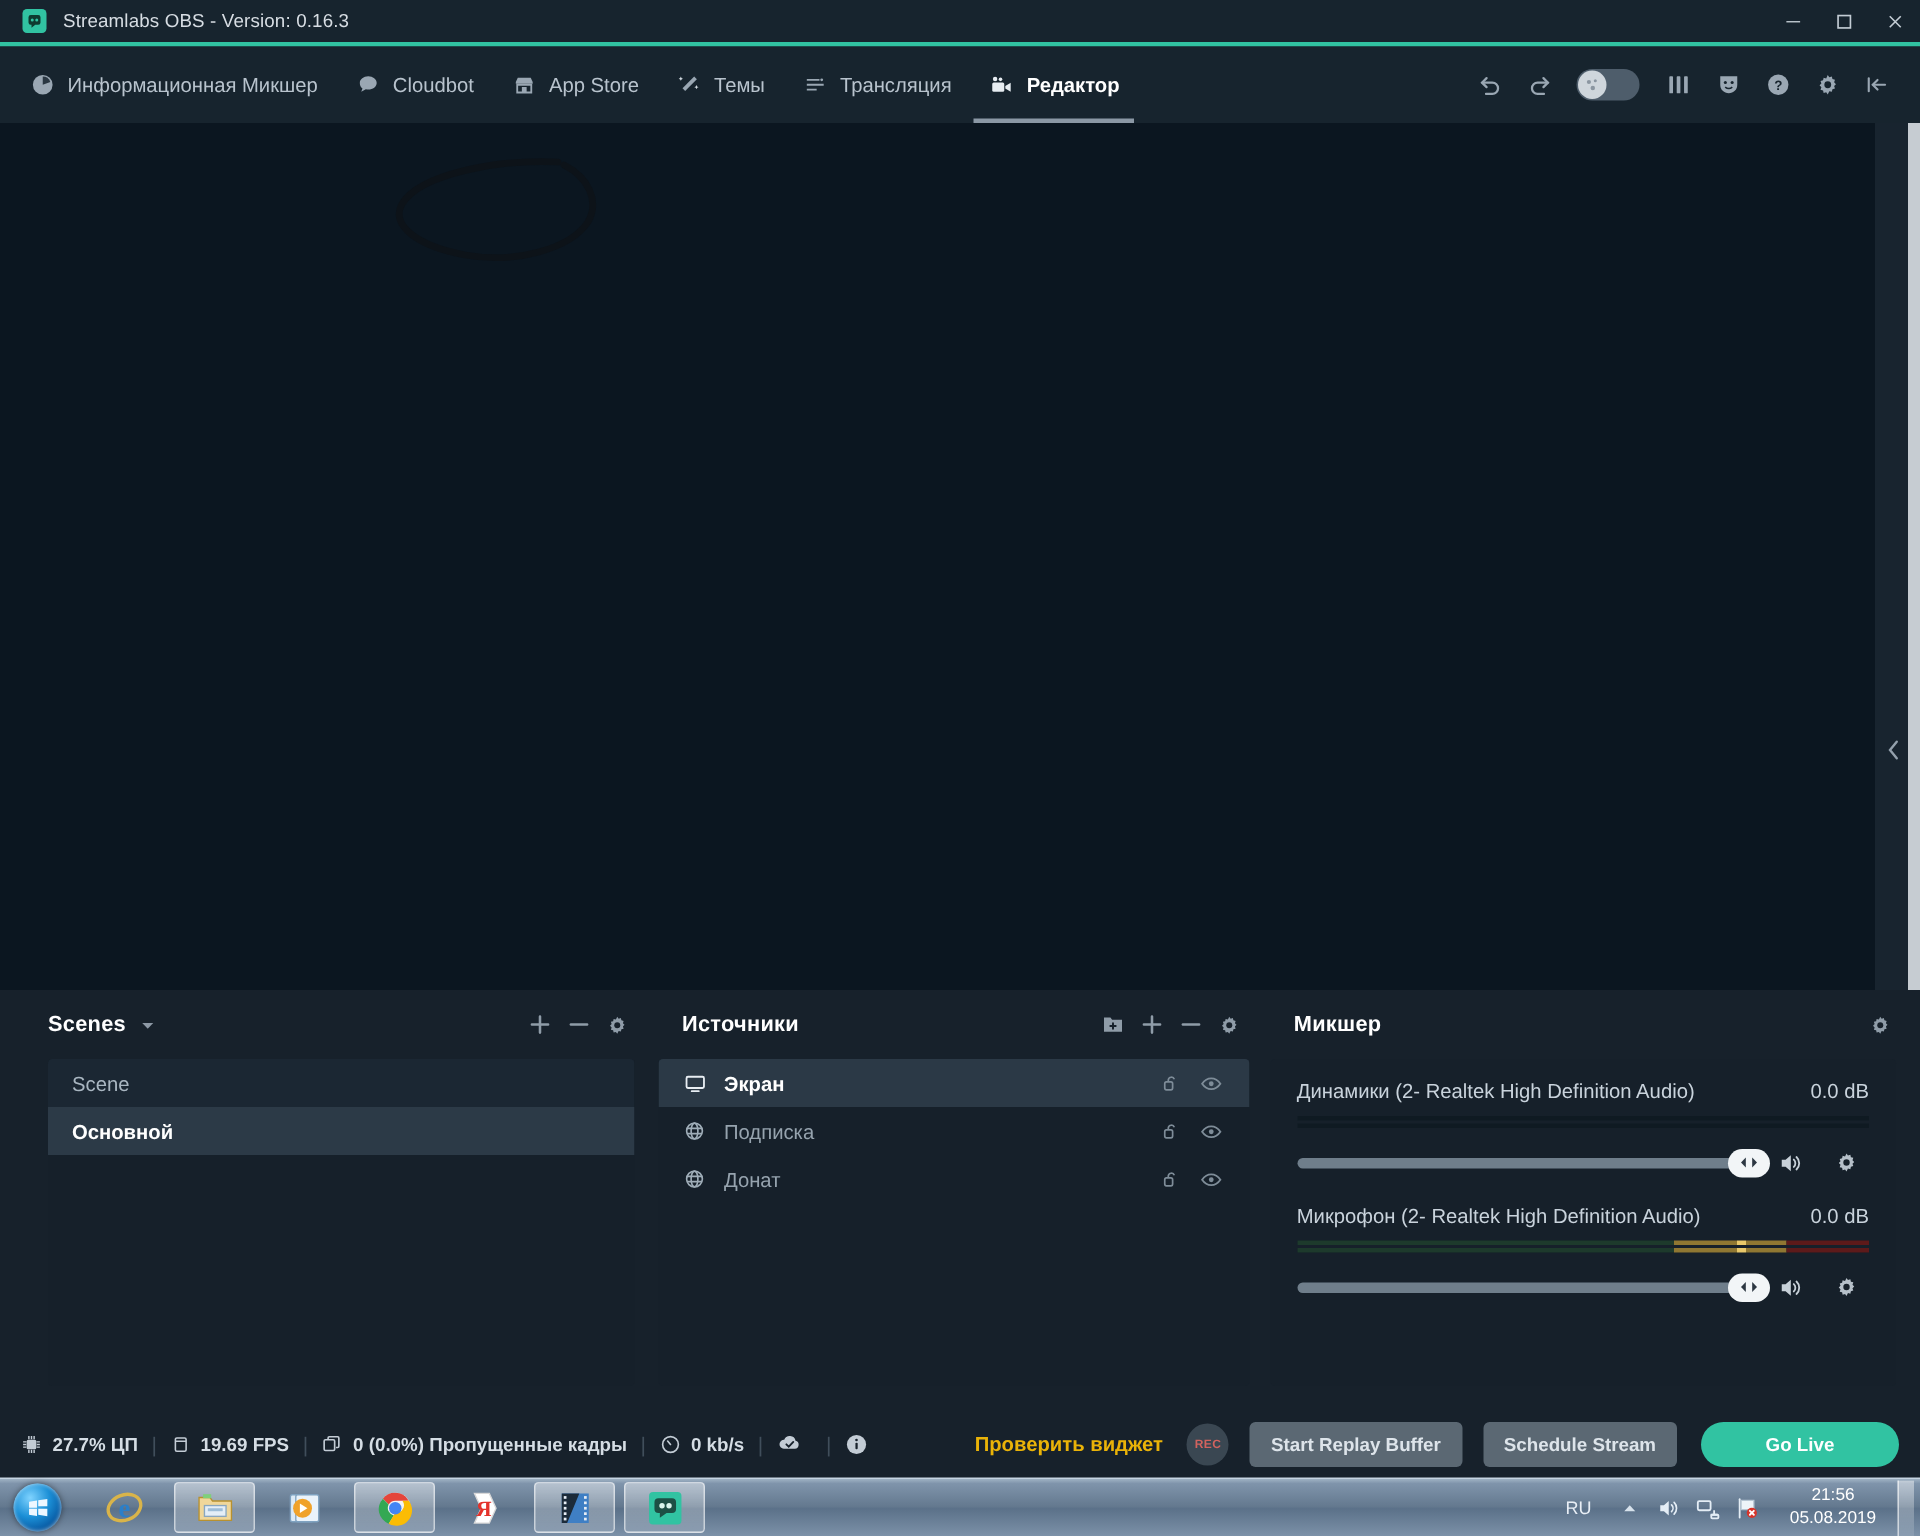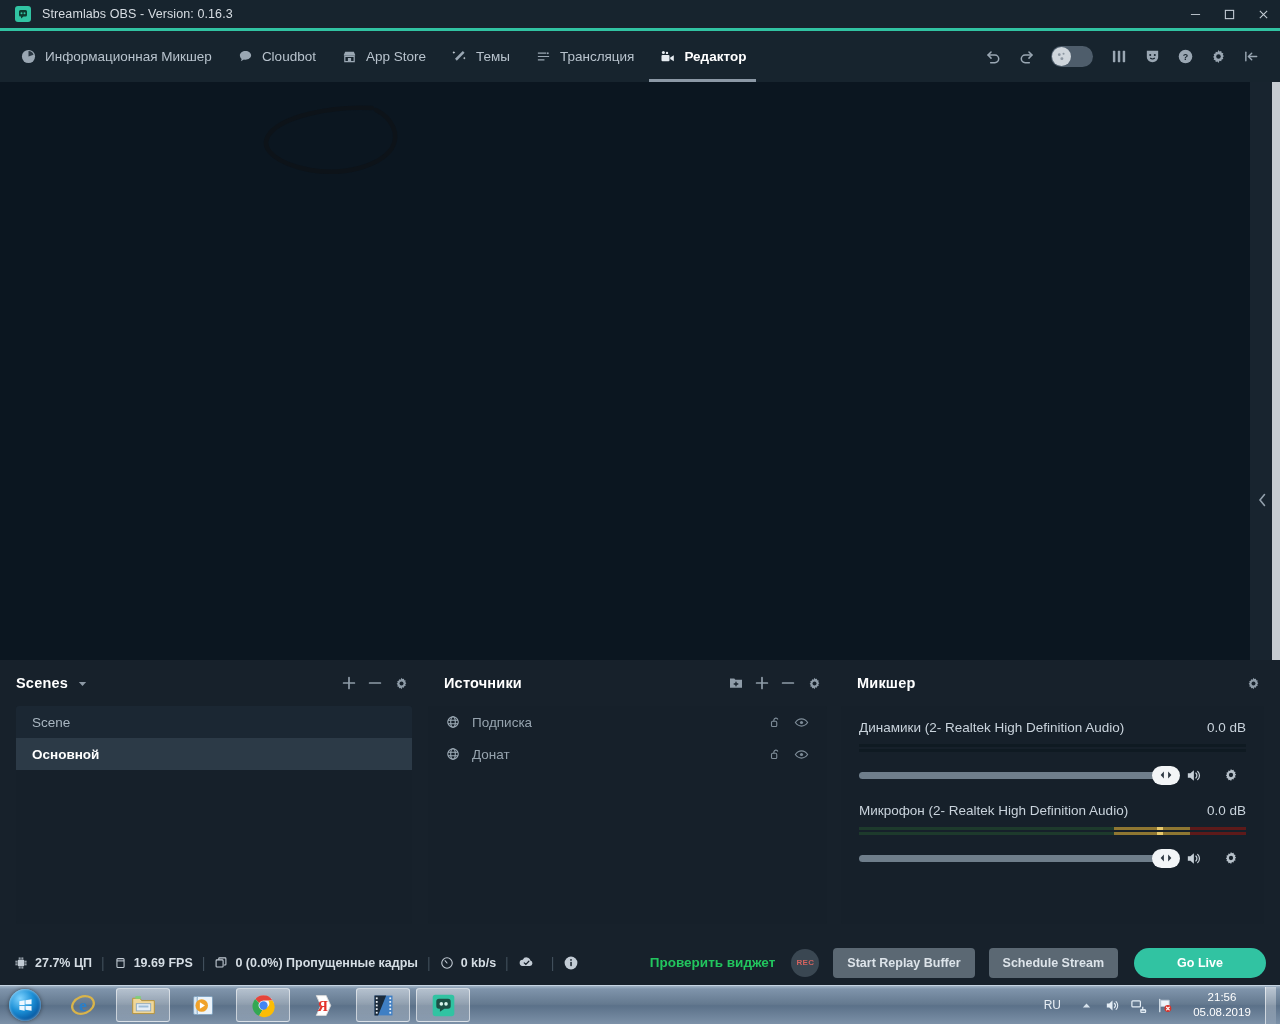--- a/index.html
+++ b/index.html
@@ -86,21 +86,21 @@
     color: #93a0ac; display: flex; align-items: center; justify-content: center;
   }
   .vscroll {
     position: absolute; top: 82px; left: 1272px; width: 8px; height: 578px;
     background: #c6ccd2;
   }
 
   
   .panels {
     position: absolute; top: 660px; left: 0; width: 1280px; height: 280px;
-    background: #17212b; display: flex;
+    background: #17212b; display: flex; padding-left: 16px;
   }
   .panel { position: relative; }
   .panel-scenes { width: 428px; }
   .panel-sources { width: 413px; }
   .panel-mixer { width: 439px; }
   .panel-head {
     height: 46px; display: flex; align-items: center; padding: 0 14px 0 16px;
   }
   .panel-title { font-size: 14.5px; font-weight: bold; color: #ffffff; letter-spacing: .2px; }
   .panel-head .caret { margin-left: 9px; color: #8d99a5; display:flex; }
@@ -163,21 +163,21 @@
   
   .statusbar {
     position: absolute; top: 940px; left: 0; width: 1280px; height: 45px;
     background: #17212b; display: flex; align-items: center; padding: 0 14px 0 14px;
   }
   .stat { display: flex; align-items: center; font-size: 12.5px; color: #d5dde4; }
   .stat .s-ico { margin-right: 7px; display: flex; color: #c3ccd5; }
   .stat b { font-weight: bold; }
   .sep { color: #404e5b; margin: 0 9px; font-size: 14px; }
   .status-right { margin-left: auto; display: flex; align-items: center; }
-  .check-widget { font-size: 13.5px; color: #22c55e; font-weight: bold; margin-right: 16px; }
+  .check-widget { font-size: 13.5px; color: #eab308; font-weight: bold; margin-right: 16px; }
   .rec-btn {
     width: 28px; height: 28px; border-radius: 50%; background: #3a4752;
     display: flex; align-items: center; justify-content: center;
     font-size: 8px; font-weight: bold; color: #d2635f; letter-spacing: .3px;
   }
   .btn {
     height: 30px; border-radius: 4px; display: flex; align-items: center; justify-content: center;
     font-size: 12.5px; font-weight: bold; color: #dde4ea; background: #5b6873;
     padding: 0 14px; margin-left: 14px;
   }
@@ -457,20 +457,43 @@
           <div class="panel-tool">
             <svg width="15" height="15" viewBox="0 0 18 18" fill="currentColor">
                 <path d="M9 2.2l1.1 1.5 1.8-.5.4 1.8 1.8.5-.6 1.8 1.3 1.3-1.3 1.3.6 1.8-1.8.5-.4 1.8-1.8-.5L9 15.8l-1.1-1.5-1.8.5-.4-1.8-1.8-.5.6-1.8L3.2 9.4l1.3-1.3-.6-1.8 1.8-.5.4-1.8 1.8.5L9 2.2z"></path>
                 <circle cx="9" cy="9" r="2.4" fill="#17212b"></circle>
               </svg>
           </div>
         </div>
       </div>
       <div class="list-box">
 
+        <div class="row selected-src">
+          <span class="row-ico">
+            <svg width="15" height="15" viewBox="0 0 16 16" fill="none" stroke="currentColor" stroke-width="1.3">
+              <rect x="1.8" y="3" width="12.4" height="8" rx="1"></rect>
+                <path d="M5.5 13.3h5" stroke-linecap="round"></path>
+            </svg>
+          </span>
+          <span>Экран</span>
+          <span class="row-actions">
+            <span class="row-act">
+              <svg width="14" height="14" viewBox="0 0 16 16" fill="none" stroke="currentColor" stroke-width="1.3">
+                <rect x="4" y="7.2" width="6" height="6" rx="1.3"></rect>
+                  <path d="M6.7 7.2V5.6a2.4 2.4 0 014.6-.5"></path>
+              </svg>
+            </span>
+            <span class="row-act">
+              <svg width="15" height="15" viewBox="0 0 16 16" fill="none" stroke="currentColor" stroke-width="1.3">
+                <path d="M1.5 8s2.6-3.8 6.5-3.8S14.5 8 14.5 8 11.9 11.8 8 11.8 1.5 8 1.5 8z"></path>
+                  <circle cx="8" cy="8" r="1.7" fill="currentColor" stroke="none"></circle>
+              </svg>
+            </span>
+          </span>
+        </div>
 
         <div class="row">
           <span class="row-ico">
             <svg width="14" height="14" viewBox="0 0 16 16" fill="none" stroke="currentColor" stroke-width="1.25">
               <circle cx="8" cy="8" r="6"></circle>
                 <ellipse cx="8" cy="8" rx="2.6" ry="6"></ellipse>
                 <path d="M2.3 6h11.4M2.3 10h11.4"></path>
             </svg>
           </span>
           <span>Подписка</span>

